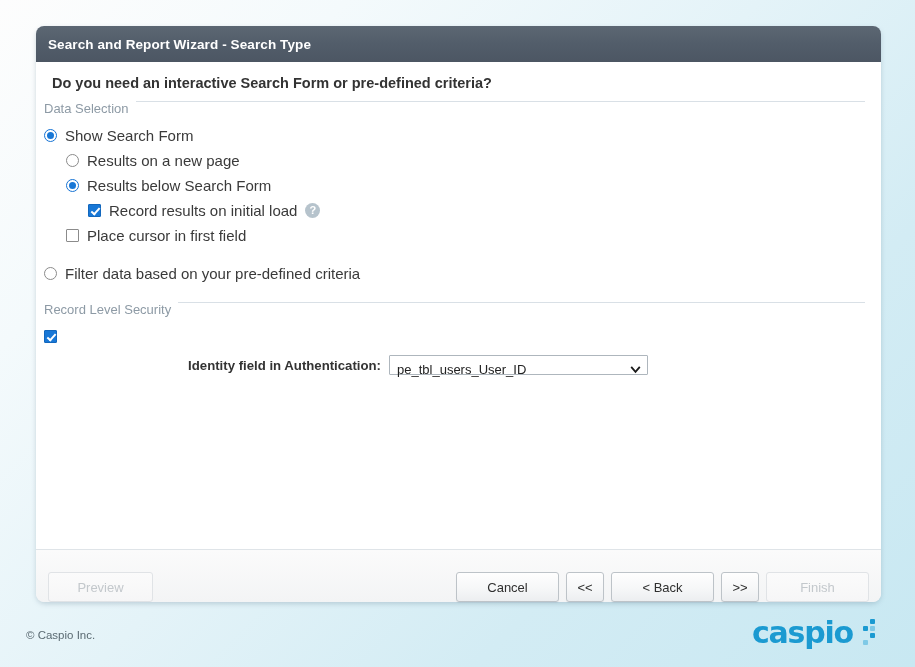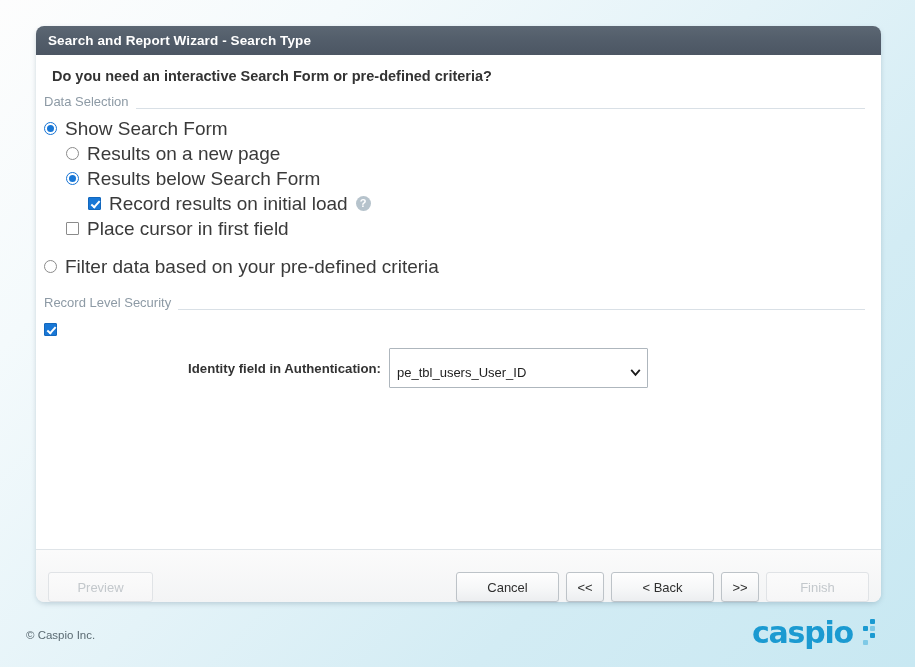--- a/index.html
+++ b/index.html
@@ -28,21 +28,21 @@
     width: 845px;
     height: 576px;
     background: #ffffff;
     border-radius: 9px 9px 9px 9px;
     box-shadow: 0 2px 5px rgba(90,120,140,0.28);
     display: flex;
     flex-direction: column;
   }
 
   .titlebar {
-    height: 29px;
+    height: 36px;
     background: linear-gradient(to bottom, #5c6773 0%, #525d6a 50%, #4c5663 100%);
     border-radius: 8px 8px 0 0;
     display: flex;
     align-items: center;
     padding: 0 0 0 12px;
     flex: none;
   }
   .titlebar-text {
     color: #ffffff;
     font-size: 13.5px;
@@ -67,21 +67,21 @@
     padding-left: 0;
   }
 
   .inner {
     padding: 0 16px 0 8px;
   }
 
   
   .section-head {
     display: flex;
-    align-items: flex-end;
+    align-items: flex-start;
     gap: 7px;
     margin: 0 0 7px 0;
   }
   .section-head .label {
     color: #8d9aa5;
     font-size: 13px;
     white-space: nowrap;
   }
   .section-head .rule {
     flex: 1 1 auto;
@@ -90,21 +90,21 @@
   }
 
   
   .opt-row {
     display: flex;
     align-items: center;
     gap: 8px;
     height: 25px;
   }
   .opt-row .txt {
-    font-size: 19px;
+    font-size: 15px;
     color: #3a3a3a;
     white-space: nowrap;
   }
   .indent-1 { margin-left: 22px; }
   .indent-2 { margin-left: 44px; }
 
   
   .radio {
     width: 13px;
     height: 13px;
@@ -185,21 +185,21 @@
     text-align: right;
     font-size: 13.2px;
     font-weight: bold;
     color: #333333;
     padding-right: 8px;
     white-space: nowrap;
     box-sizing: border-box;
   }
   .select {
     width: 259px;
-    height: 40px;
+    height: 20px;
     box-sizing: border-box;
     border: 1px solid #aeb6bd;
     background: #ffffff;
     display: flex;
     align-items: center;
     padding: 8px 6px 0 7px;
     font-size: 13px;
     color: #222222;
     justify-content: space-between;
     border-radius: 1px;

